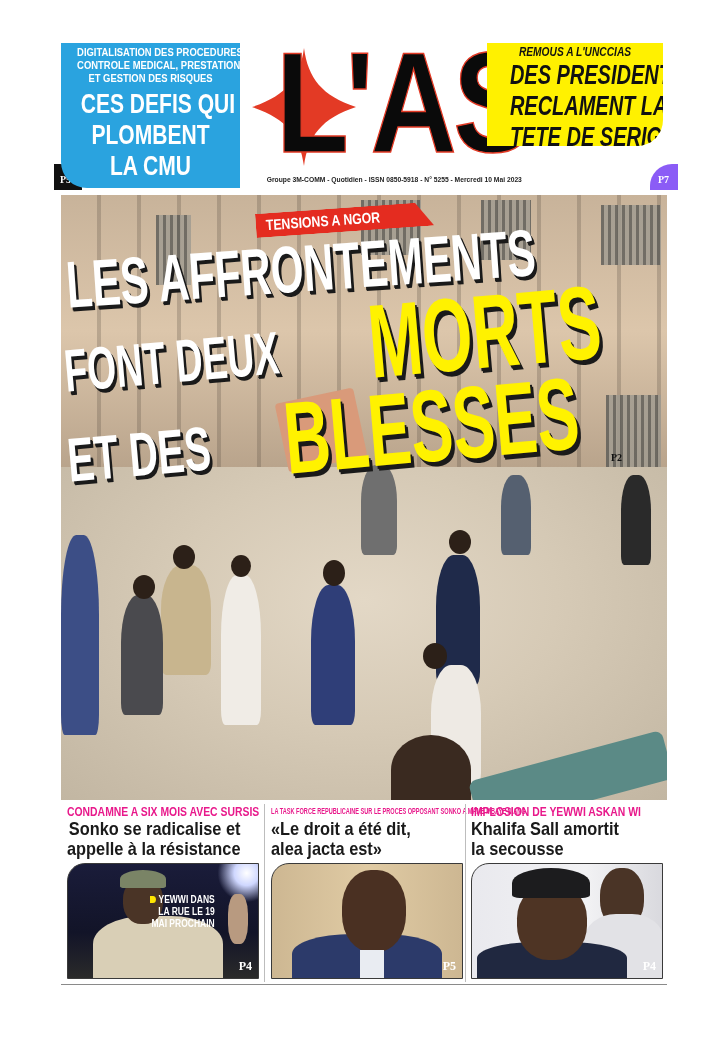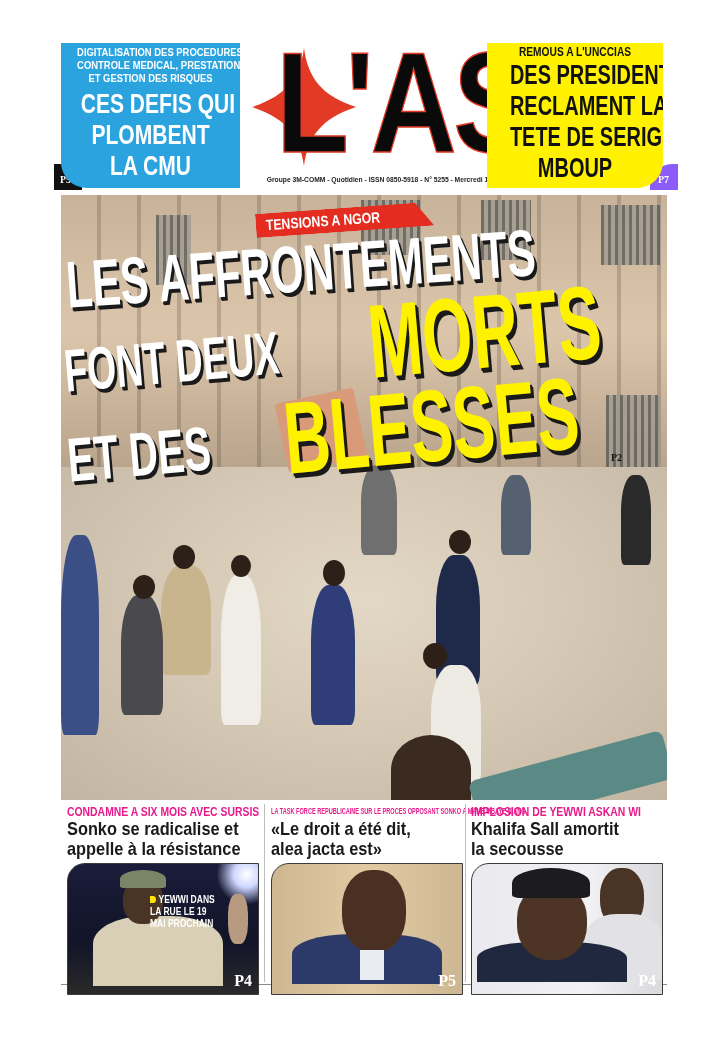--- a/index.html
+++ b/index.html
@@ -23,22 +23,22 @@
   }
   .corner-left {
     position: absolute; left: 54px; top: 164px; width: 28px; height: 26px;
     background: #111; border-radius: 0 22px 0 0;
   }
   .page-tag {
     position: absolute; color: #fff; font-family: "Liberation Serif", serif;
     font-size: 10px; font-weight: bold;
   }
   .box-right {
-    position: absolute; left: 487px; top: 43px; width: 176px; height: 145px;
-    background: #fff100; border-radius: 0 0 26px 0; overflow: hidden;
+    position: absolute; left: 487px; top: 43px; width: 176px; height: 103px;
+    background: #fff100; border-radius: 0 0 26px 0; overflow: hidden; font-style: italic;
   }
   .box-right .kicker {
     position: absolute; left: 0; right: 0; top: 3px; text-align: center;
     color: #111; font-size: 12px; line-height: 13px; font-weight: bold;
     transform: scaleX(0.85); transform-origin: center top; white-space: nowrap;
   }
   .box-right .headline {
     position: absolute; left: 0; right: 0; top: 17px; text-align: center;
     color: #111; font-size: 27px; line-height: 31px; font-weight: bold;
     transform: scaleX(0.74); transform-origin: center top; white-space: nowrap;
@@ -117,26 +117,26 @@
   .col .kicker {
     position: absolute; left: 6px; top: 4px; color: #e8198b; font-weight: bold; font-size: 13px;
     transform: scaleX(0.8); transform-origin: left top; white-space: nowrap;
   }
   .col .kicker.tiny { font-size: 9px; top: 6px; transform: scaleX(0.62); }
   .col .title {
     position: absolute; left: 6px; top: 19px; color: #1a1a1a; font-weight: bold;
     font-size: 19px; line-height: 20px; transform: scaleX(0.86); transform-origin: left top; white-space: nowrap;
   }
   .col .photo {
-    position: absolute; left: 6px; top: 63px; width: 192px; height: 132px;
+    position: absolute; left: 6px; top: 63px; width: 192px; height: 116px;
     border: 1.5px solid #3a3a3a; border-radius: 18px 0 0 0; overflow: hidden;
   }
   .photo .pg {
     position: absolute; right: 6px; bottom: 4px; color: #fff;
-    font-family: "Liberation Serif", serif; font-weight: bold; font-size: 16px;
+    font-family: "Liberation Serif", serif; font-weight: bold; font-size: 12px;
   }
   .photo .caption {
     position: absolute; left: 82px; top: 30px; color: #fff; font-weight: bold;
     font-size: 10px; line-height: 12px; white-space: nowrap;
     transform: scaleX(0.85); transform-origin: left top;
   }
   .photo .caption .dot {
     display: inline-block; width: 7px; height: 7px; background: #ffe600;
     border-radius: 0 5px 5px 0; margin-right: 3px;
   }
@@ -218,21 +218,21 @@
 
 <div class="hl hl-white" style="left:64px; top:252px; font-size:66px; transform:rotate(-4deg) scaleX(0.64);">LES AFFRONTEMENTS</div>
 <div class="hl hl-white" style="left:62px; top:342px; font-size:60px; transform:rotate(-5deg) scaleX(0.62);">FONT DEUX</div>
 <div class="hl hl-yellow" style="left:364px; top:290px; font-size:104px; transform:rotate(-5deg) scaleX(0.62);">MORTS</div>
 <div class="hl hl-white" style="left:65px; top:430px; font-size:62px; transform:rotate(-5deg) scaleX(0.64);">ET DES</div>
 <div class="hl hl-yellow" style="left:280px; top:388px; font-size:102px; transform:rotate(-5deg) scaleX(0.62);">BLESSES</div>
 <div class="p2">P2</div>
 
 <div class="bottom">
 
-  <div class="col" style="left:0;">
+  <div class="col" style="left:0;text-align:right;">
     <div class="kicker">CONDAMNE A SIX MOIS AVEC SURSIS</div>
     <div class="title">
       <div>Sonko se radicalise et</div>
       <div>appelle à la résistance</div>
     </div>
     <div class="photo" style="background: radial-gradient(circle at 94% 8%, #ffffff 0, #cfd7ff 6%, rgba(0,0,0,0) 14%), linear-gradient(180deg, #1a1c3a 0%, #121428 60%, #2a2a2a 100%);">
       <div style="position:absolute; left:25px; top:52px; width:130px; height:70px; background:#d9cfb6; border-radius:40% 40% 0 0;"></div>
       <div style="position:absolute; left:55px; top:14px; width:40px; height:46px; background:#4a3426; border-radius:45%;"></div>
       <div style="position:absolute; left:52px; top:6px; width:46px; height:18px; background:#7a8466; border-radius:50% 50% 10% 10%;"></div>
       <div style="position:absolute; left:160px; top:30px; width:20px; height:50px; background:#b89a80; border-radius:40%;"></div>

